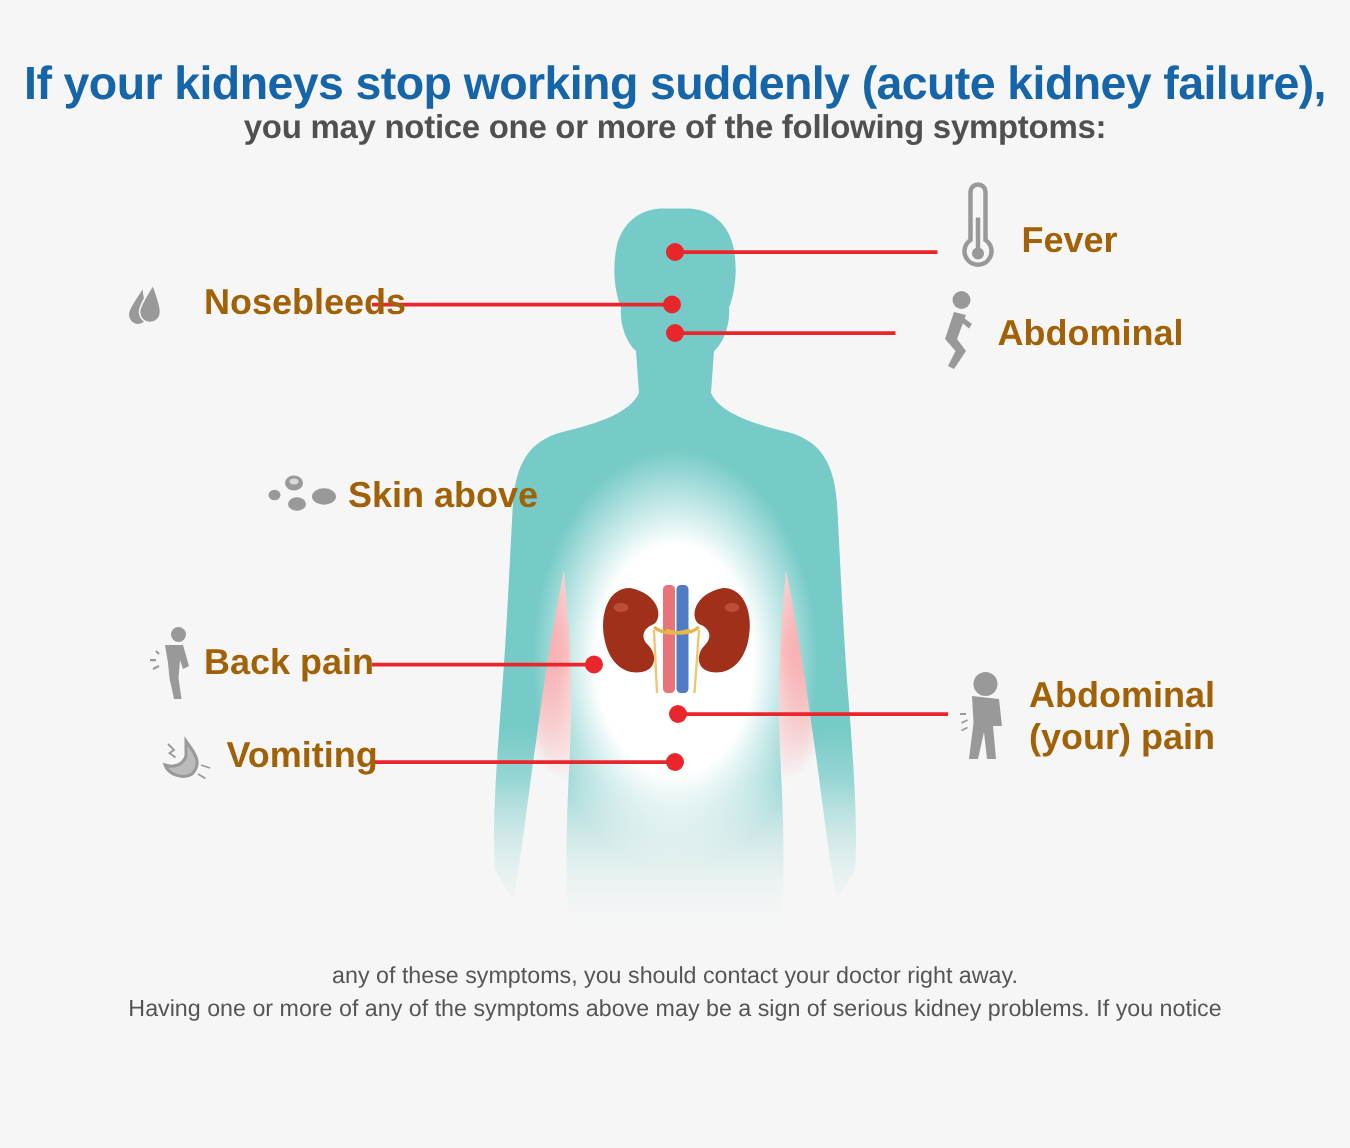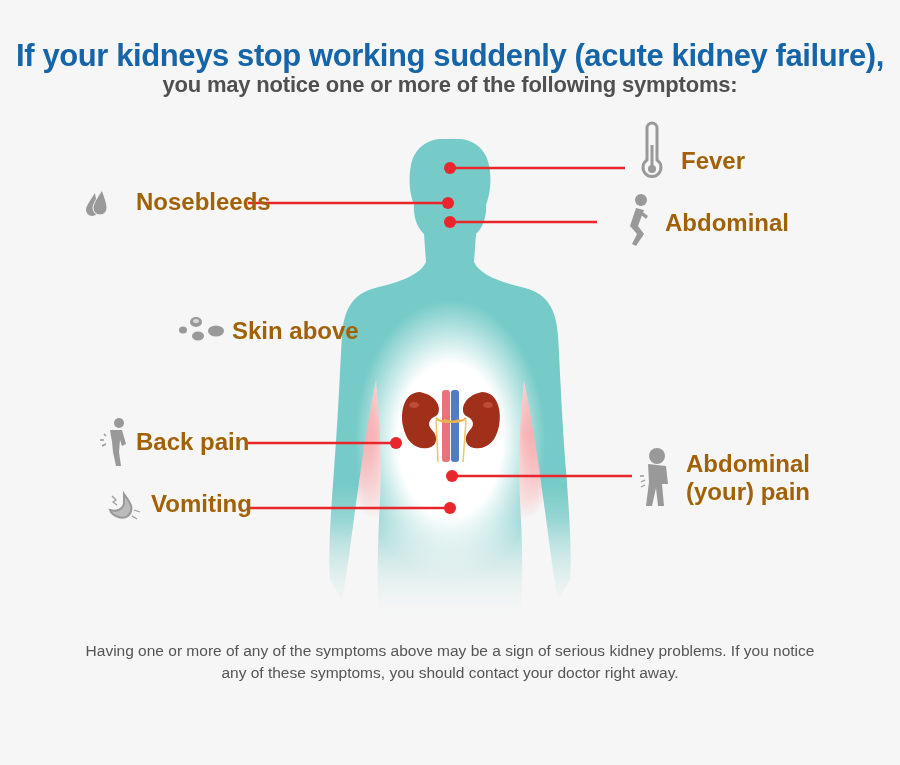--- a/index.html
+++ b/index.html
@@ -145,15 +145,15 @@
 <div class="label" style="left:681px; top:150px;">Fever</div>
 <div class="label" style="left:116px; top:191px;margin-left:20px;">Nosebleeds</div>
 <div class="label" style="left:665px; top:212px;">Abdominal</div>
 <div class="label" style="left:232px; top:320px;">Skin above</div>
 <div class="label" style="left:136px; top:431px;text-align:right;">Back pain</div>
 <div class="label" style="left:686px; top:453px;">Abdominal</div>
 <div class="label" style="left:686px; top:481px;">(your) pain</div>
 <div class="label" style="left:151px; top:493px;">Vomiting</div>
 
 <div class="footer">
+  <div>any of these symptoms, you should contact your doctor right away.</div>
   <div>Having one or more of any of the symptoms above may be a sign of serious kidney problems. If you notice</div>
-  <div>any of these symptoms, you should contact your doctor right away.</div>
 </div>
 
 </body></html>

